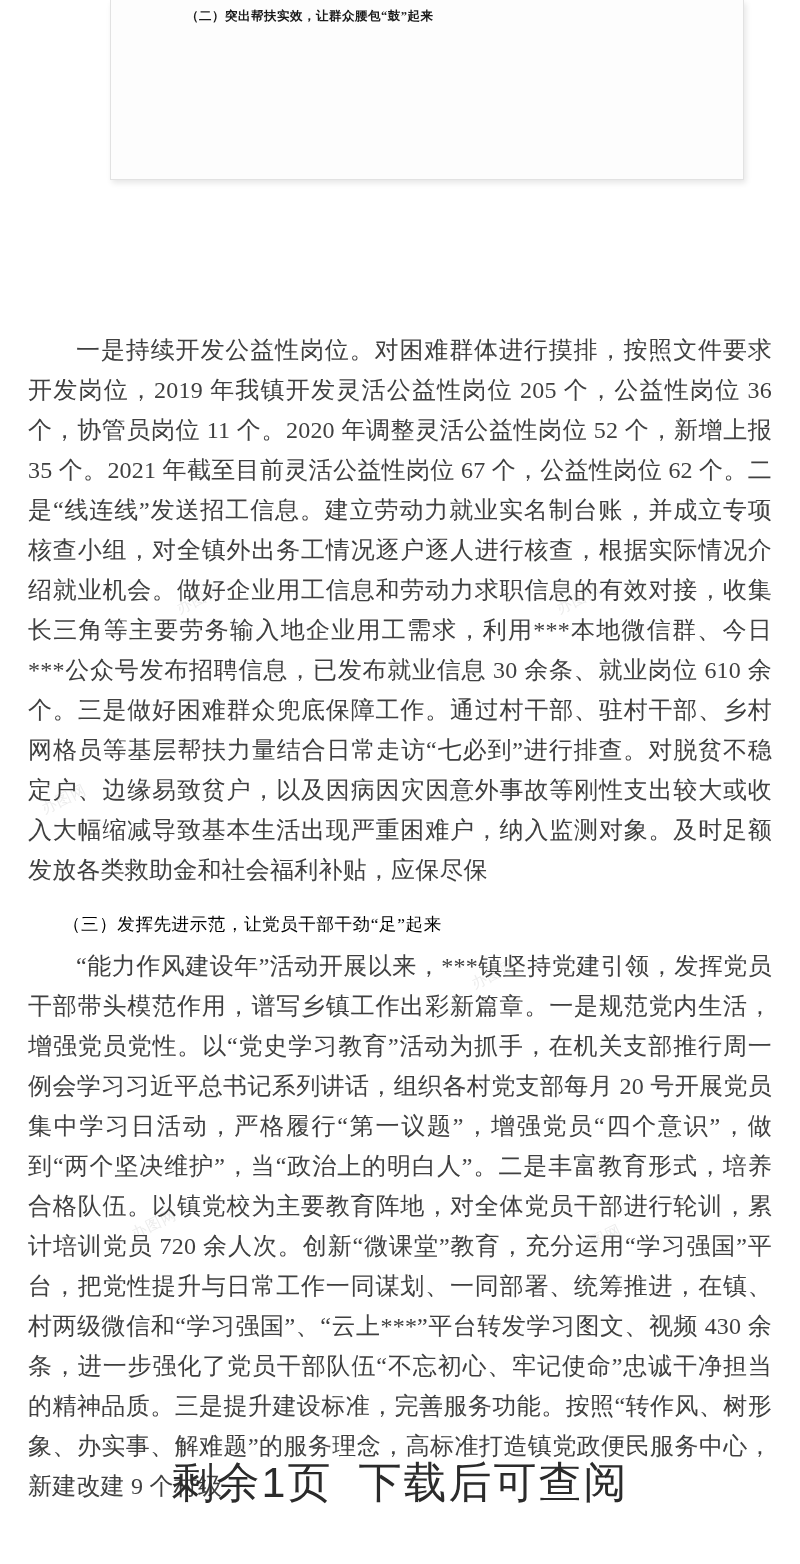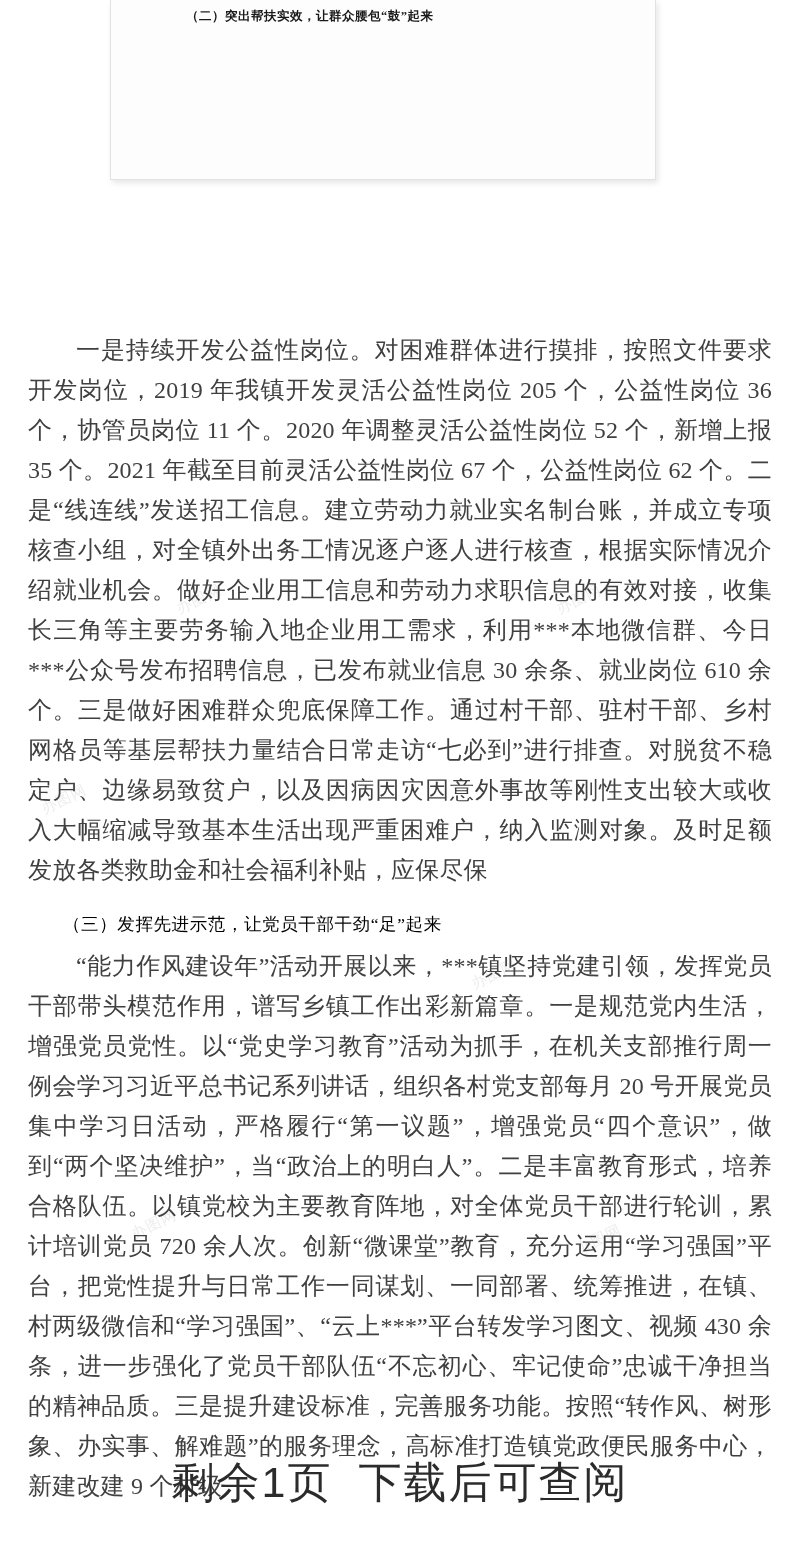--- a/index.html
+++ b/index.html
@@ -13,21 +13,21 @@
     position: relative;
     font-family: "Liberation Serif", "DejaVu Serif", serif;
     color: #000000;
   }
 
   
   .top-fragment {
     position: absolute;
     left: 110px;
     top: 0;
-    width: 546px;
+    width: 634px;
     height: 180px;
     background: #fdfdfd;
     border: 1px solid #e2e2e2;
     border-top: none;
     box-shadow: 2px 3px 6px rgba(0,0,0,0.10);
     box-sizing: border-box;
     overflow: hidden;
   }
   .top-fragment .frag-heading {
     position: absolute;

